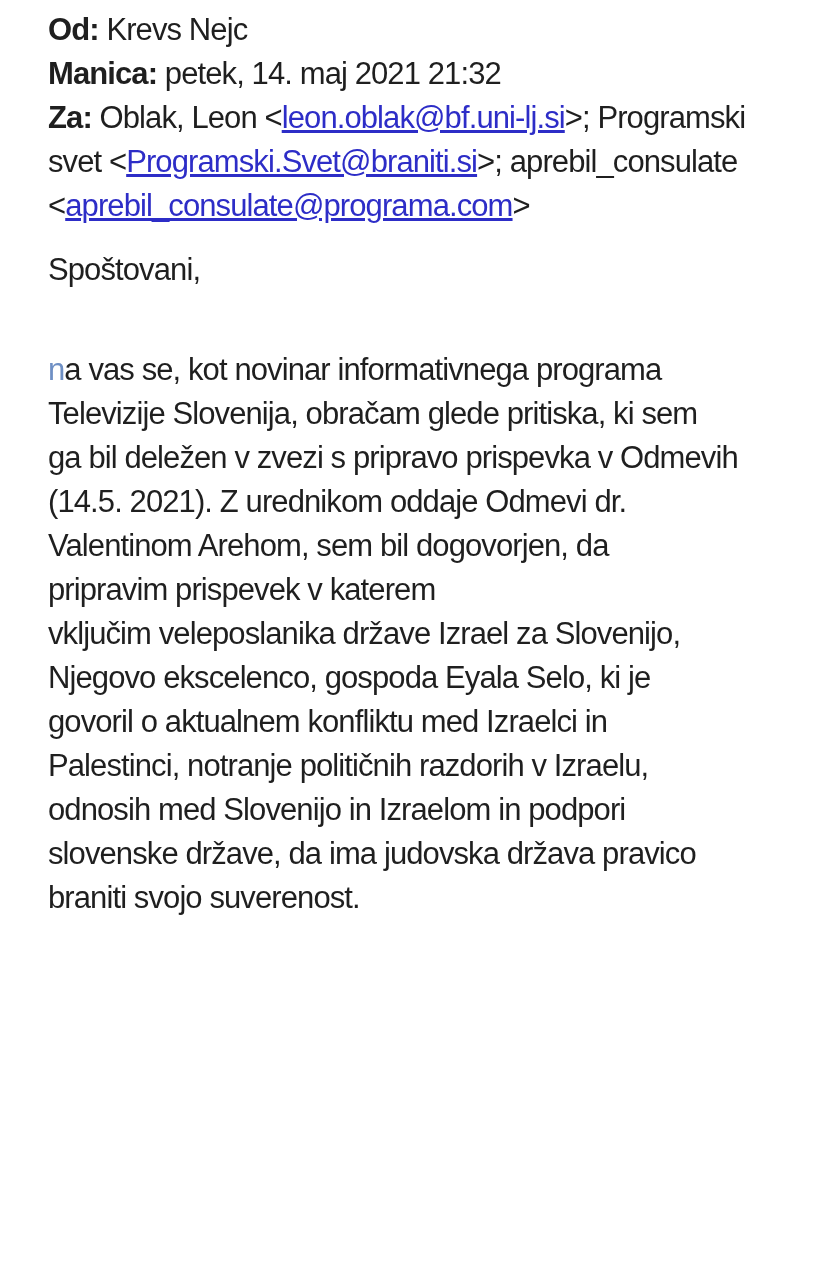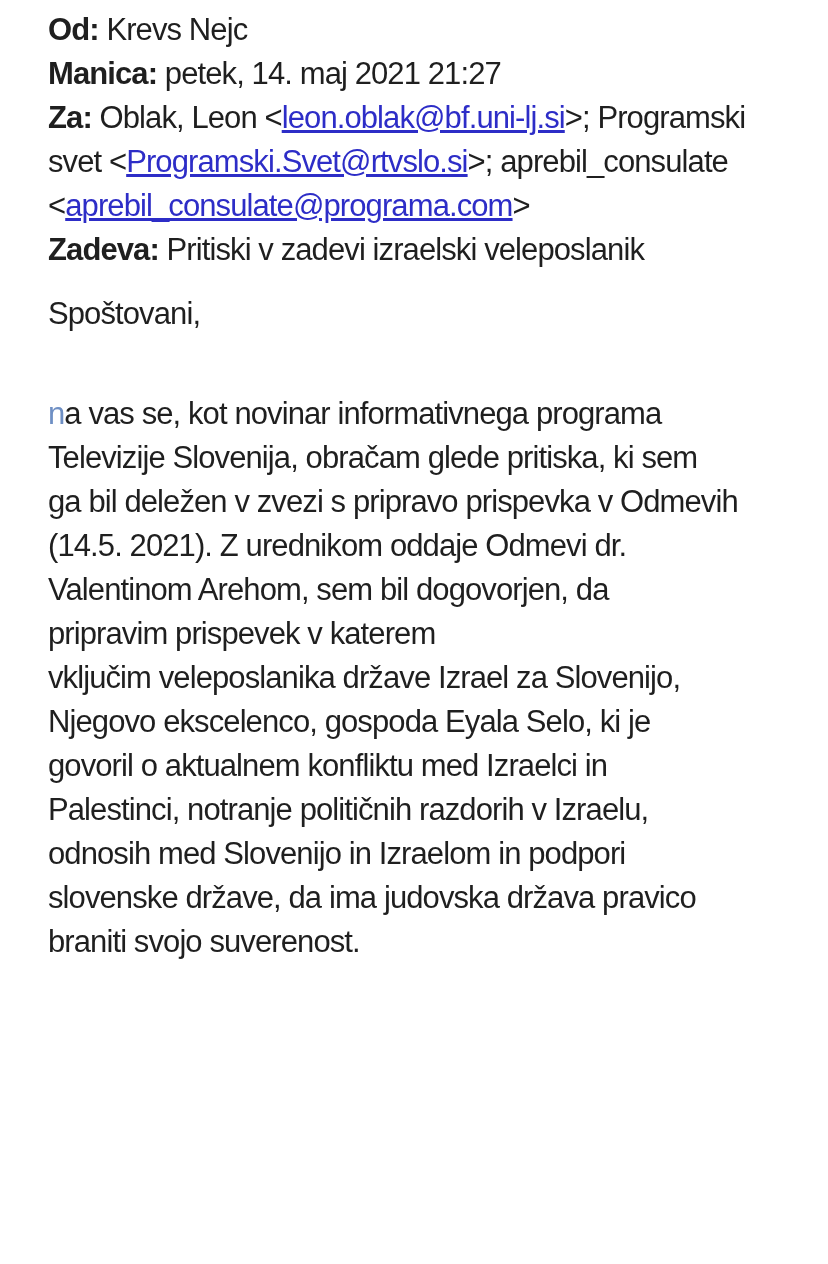--- a/index.html
+++ b/index.html
@@ -45,27 +45,26 @@
   }
 </style>
 </head>
 <body>
 
 <div class="email">
 
   <div class="email-header">
     <p class="hline"><span class="hlabel">Od:</span><span> Krevs Nejc</span></p>
 
-    <p class="hline"><span class="hlabel">Manica:</span><span> petek, 14. maj 2021 21:27</span></p>
+    <p class="hline"><span class="hlabel">Manica:</span><span> petek, 14. maj 2021 21:32</span></p>
 
     <p class="hline"><span class="hlabel">Za:</span><span> Oblak, Leon &lt;</span><a class="email-link">leon.oblak@bf.uni-lj.si</a><span>&gt;; Programski
-svet &lt;</span><a class="email-link">Programski.Svet@rtvslo.si</a><span>&gt;; aprebil_consulate
+svet &lt;</span><a class="email-link">Programski.Svet@braniti.si</a><span>&gt;; aprebil_consulate
 &lt;</span><a class="email-link">aprebil_consulate@programa.com</a><span>&gt;</span></p>
 
-    <p class="hline"><span class="hlabel">Zadeva:</span><span> Pritiski v zadevi izraelski veleposlanik</span></p>
   </div>
 
   <div class="email-body">
     <p class="salutation">Spoštovani,</p>
 
     <p class="para"><span class="first-letter">n</span><span>a vas se, kot novinar informativnega programa
 Televizije Slovenija, obračam glede pritiska, ki sem
 ga bil deležen v zvezi s pripravo prispevka v Odmevih
 (14.5. 2021). Z urednikom oddaje Odmevi dr.
 Valentinom Arehom, sem bil dogovorjen, da

